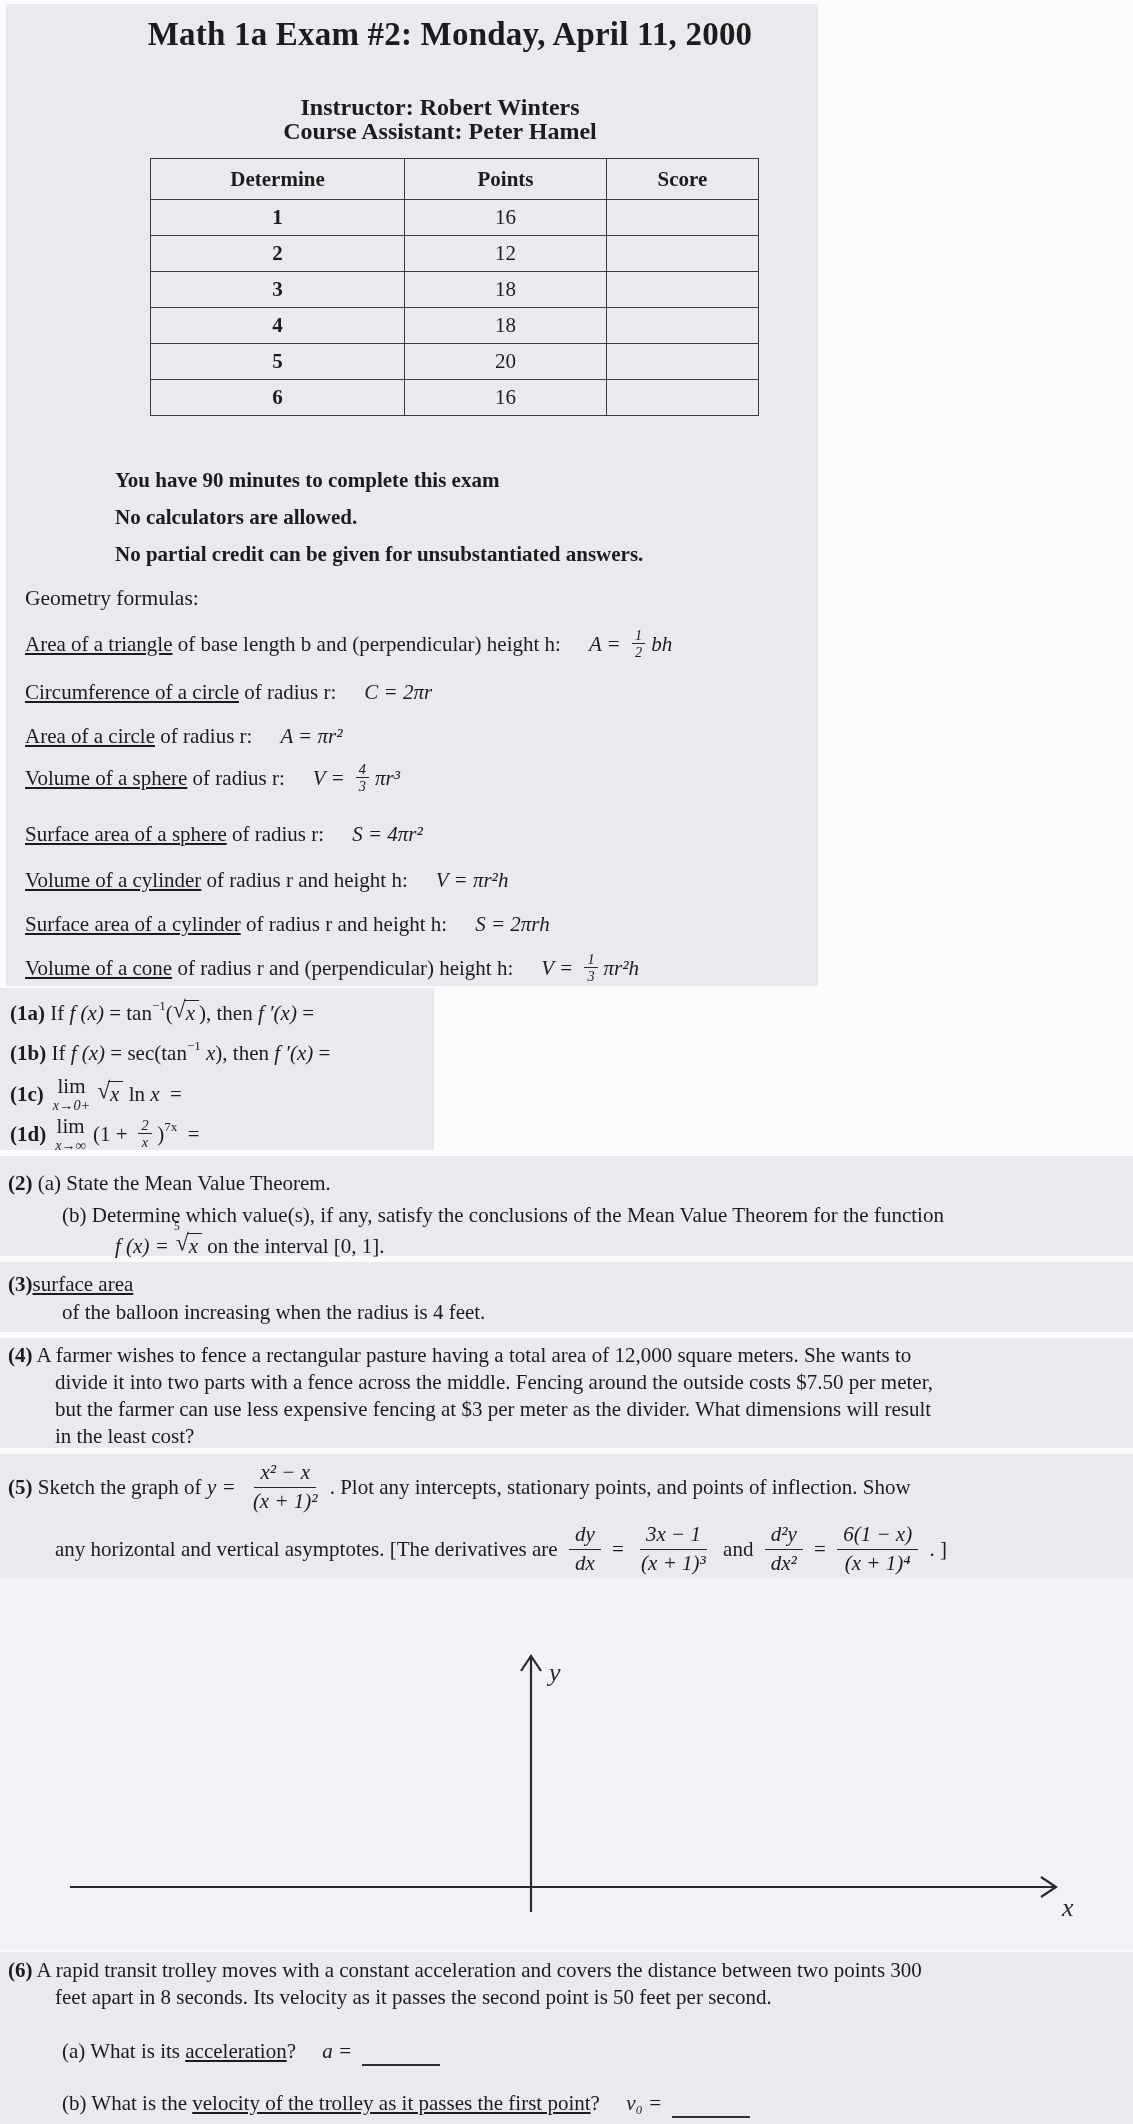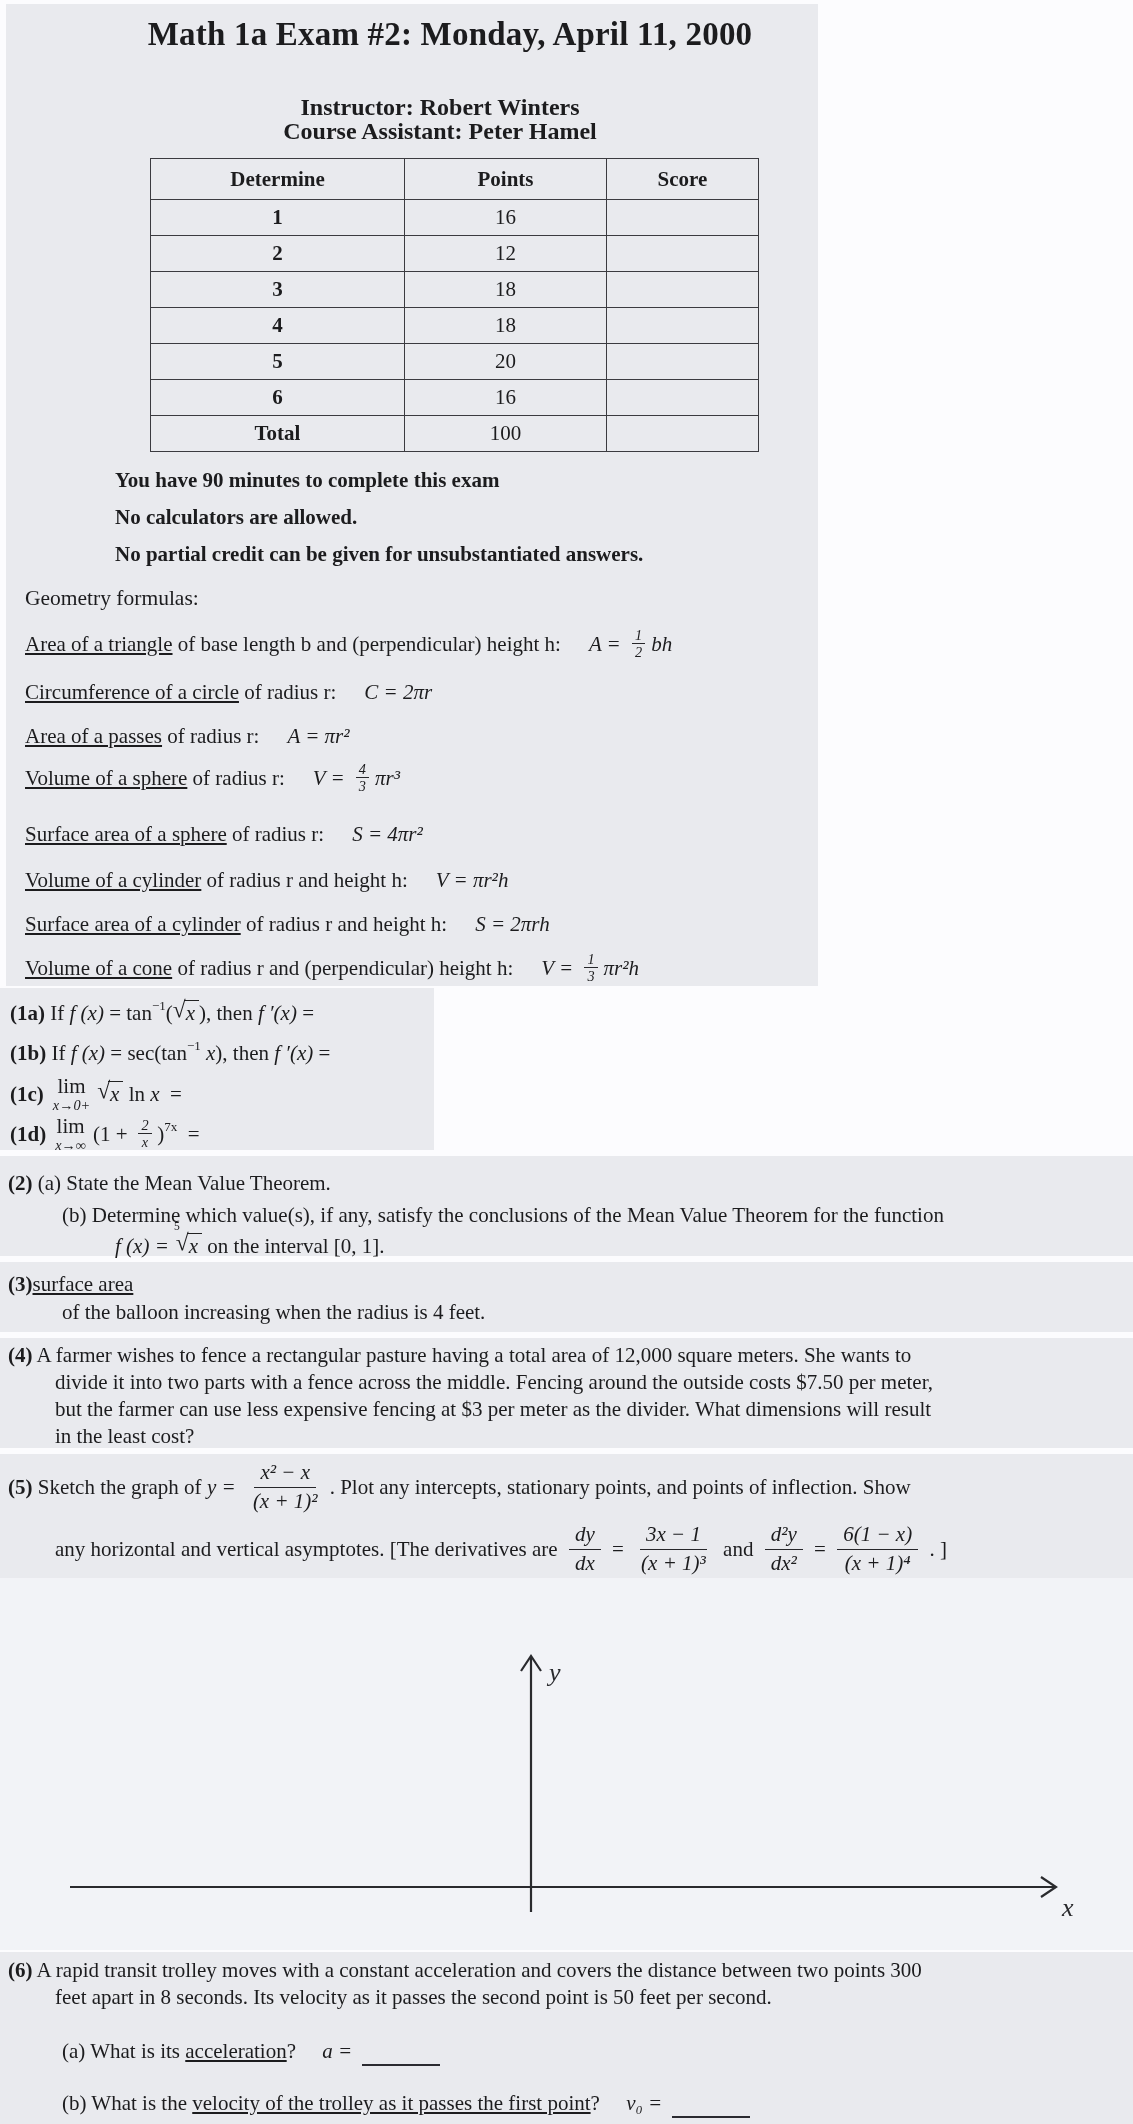--- a/index.html
+++ b/index.html
@@ -92,42 +92,37 @@
     <tr>
         <td class="c1">5</td>
         <td class="c2">20</td>
         <td class="c3"></td>
       </tr>
     <tr>
         <td class="c1">6</td>
         <td class="c2">16</td>
         <td class="c3"></td>
       </tr>
-    <tr>
-        <td class="c1">Total</td>
-        <td class="c2">100</td>
-        <td class="c3"></td>
-      </tr>
   </tbody>
 </table>
 
 <div class="note" style="top:468px;">You have 90 minutes to complete this exam</div>
 <div class="note" style="top:505px;">No calculators are allowed.</div>
 <div class="note" style="top:542px;">No partial credit can be given for unsubstantiated answers.</div>
 
 <div class="fheading" style="top:586px;">Geometry formulas:</div>
 
 <div class="fline" style="top:620px;">
   <span class="uname">Area of a triangle</span><span> of base length b and (perpendicular) height h:</span><span class="gap"></span><span class="it">A = </span><span class="frac sfrac"><span class="fn">1</span><span class="fd">2</span></span><span class="it">bh</span>
 </div>
 <div class="fline" style="top:668px;">
   <span class="uname">Circumference of a circle</span><span> of radius r:</span><span class="gap"></span><span class="it">C = 2πr</span>
 </div>
 <div class="fline" style="top:712px;">
-  <span class="uname">Area of a passes</span><span> of radius r:</span><span class="gap"></span><span class="it">A = πr²</span>
+  <span class="uname">Area of a circle</span><span> of radius r:</span><span class="gap"></span><span class="it">A = πr²</span>
 </div>
 <div class="fline" style="top:754px;">
   <span class="uname">Volume of a sphere</span><span> of radius r:</span><span class="gap"></span><span class="it">V = </span><span class="frac sfrac"><span class="fn">4</span><span class="fd">3</span></span><span class="it">πr³</span>
 </div>
 <div class="fline" style="top:810px;">
   <span class="uname">Surface area of a sphere</span><span> of radius r:</span><span class="gap"></span><span class="it">S = 4πr²</span>
 </div>
 <div class="fline" style="top:856px;">
   <span class="uname">Volume of a cylinder</span><span> of radius r and height h:</span><span class="gap"></span><span class="it">V = πr²h</span>
 </div>

